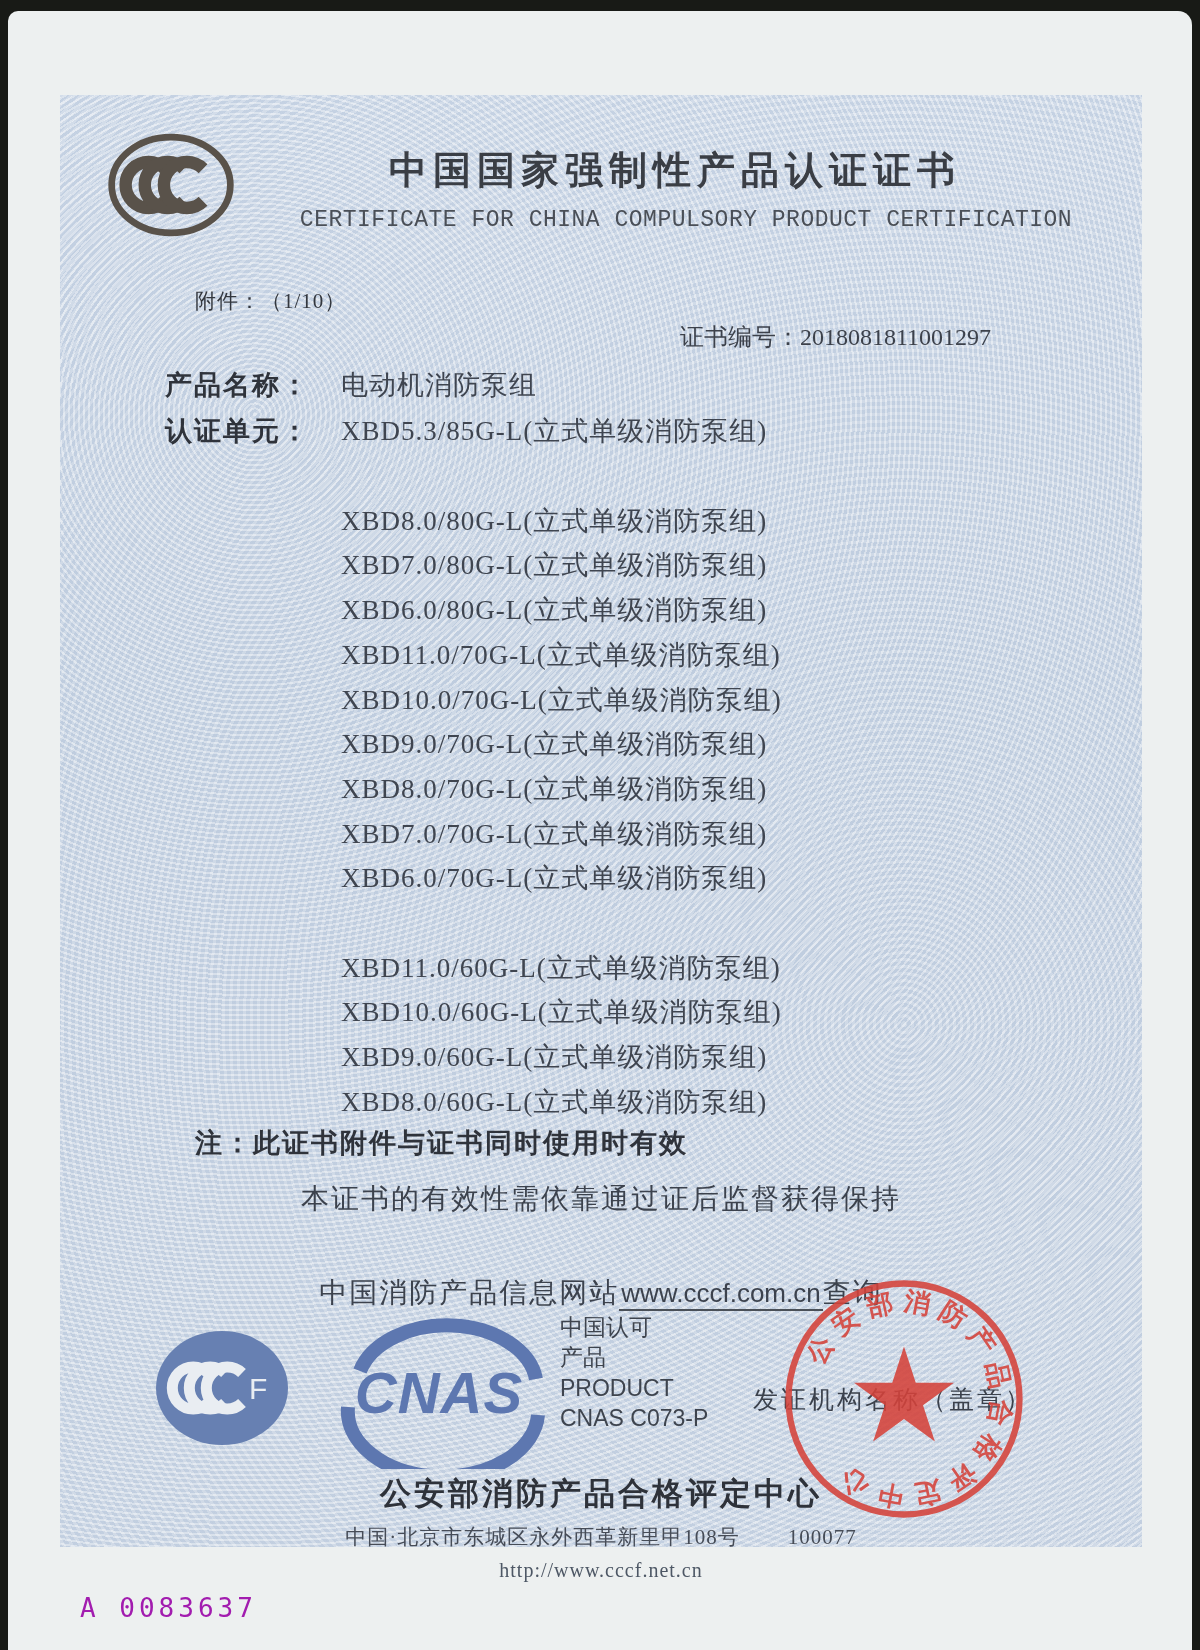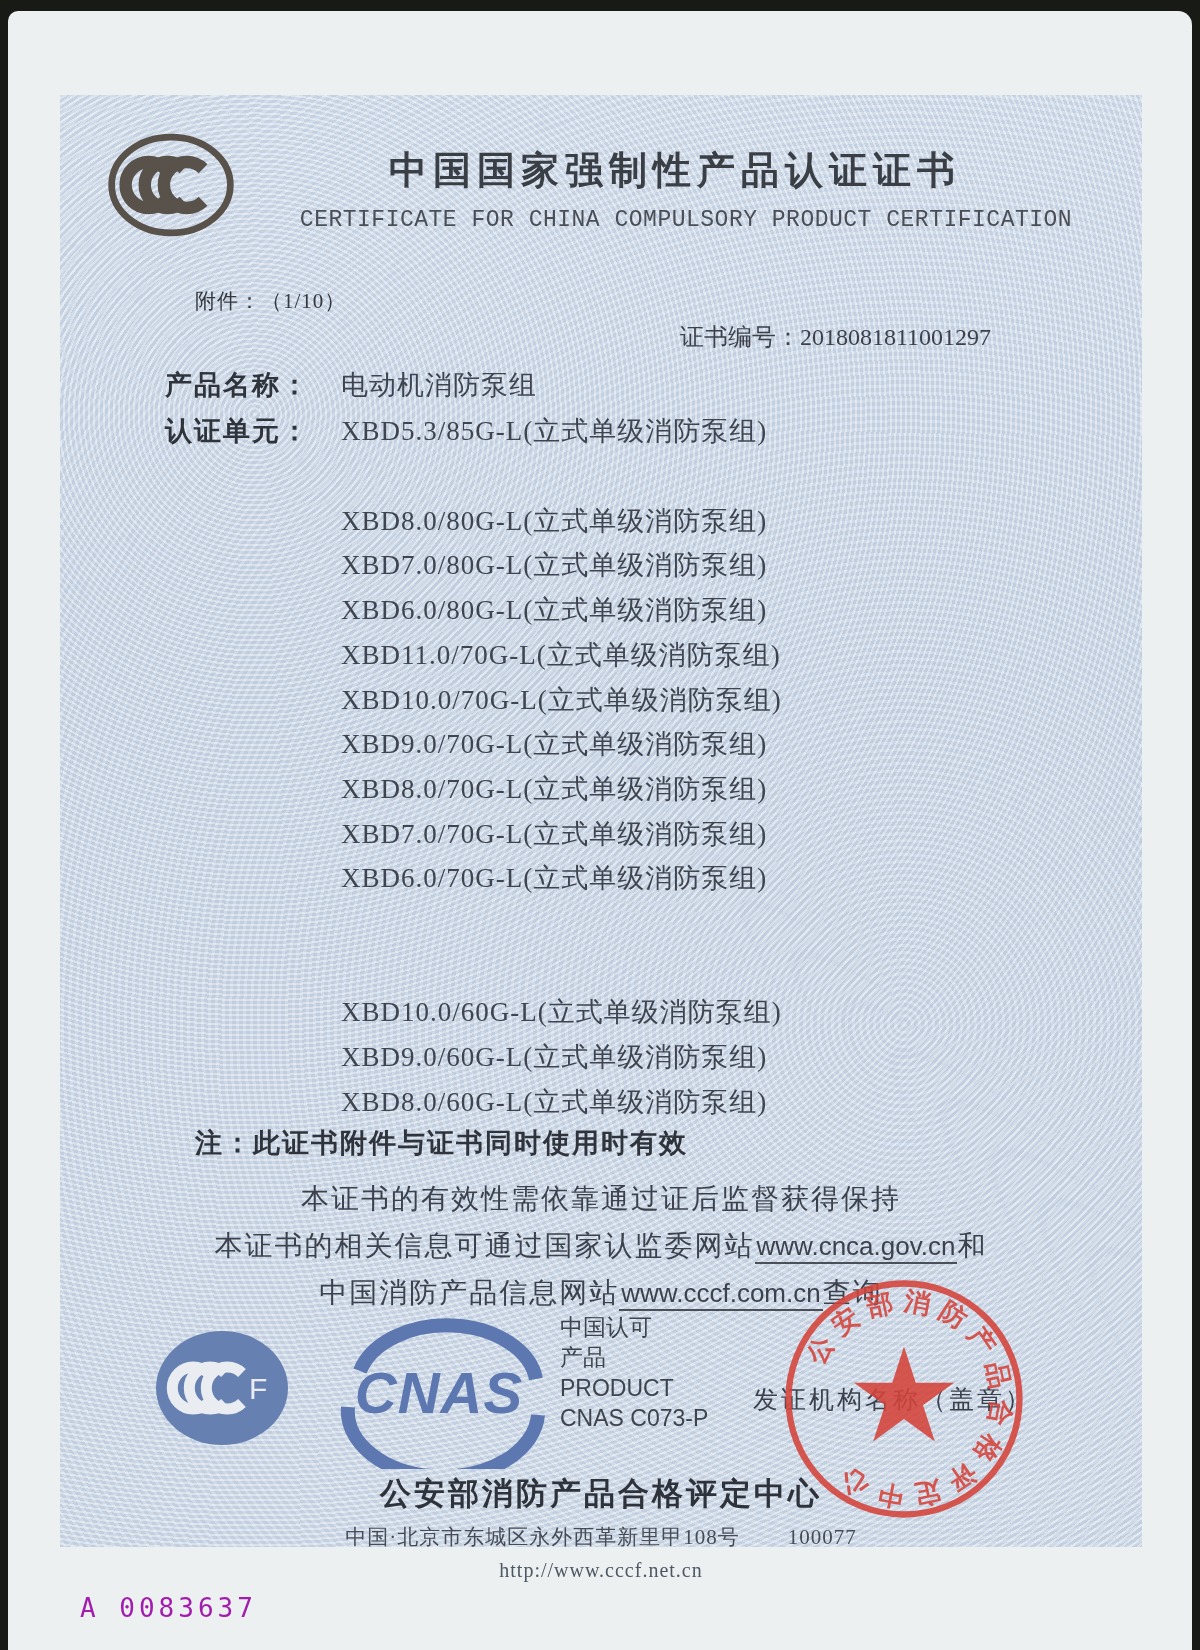--- a/index.html
+++ b/index.html
@@ -128,34 +128,36 @@
       </div>
     <div class="row" style="top:676px">
         <span class="val">XBD8.0/70G-L(立式单级消防泵组)</span>
       </div>
     <div class="row" style="top:721px">
         <span class="val">XBD7.0/70G-L(立式单级消防泵组)</span>
       </div>
     <div class="row" style="top:765px">
         <span class="val">XBD6.0/70G-L(立式单级消防泵组)</span>
       </div>
+    <div class="row" style="top:855px">
+        <span class="val">XBD11.0/60G-L(立式单级消防泵组)</span>
+      </div>
     <div class="row" style="top:899px">
         <span class="val">XBD10.0/60G-L(立式单级消防泵组)</span>
       </div>
     <div class="row" style="top:944px">
         <span class="val">XBD9.0/60G-L(立式单级消防泵组)</span>
       </div>
     <div class="row" style="top:989px">
         <span class="val">XBD8.0/60G-L(立式单级消防泵组)</span>
       </div>
 
     <div class="note">注：此证书附件与证书同时使用时有效</div>
 
     <div class="stmt" style="top:1085px">本证书的有效性需依靠通过证后监督获得保持</div>
-    <div class="stmt" style="top:1132px"><span>本证书的相关信息可通过国家认监委网站</span><span class="url">www.cnca.gov.cn</span><span>和</span></div>
     <div class="stmt" style="top:1179px"><span>中国消防产品信息网站</span><span class="url">www.cccf.com.cn</span><span>查询</span></div>
 
     <svg class="cccf-logo" viewBox="0 0 140 122">
       <ellipse cx="70" cy="61" rx="66" ry="57" fill="#6780b2"></ellipse>
       <path d="M 56 46 A 21 21 0 1 0 56 76" fill="none" stroke="#e9edf2" stroke-width="11"></path>
       <path d="M 73 46 A 21 21 0 1 0 73 76" fill="none" stroke="#e9edf2" stroke-width="11"></path>
       <path d="M 90 46 A 21 21 0 1 0 90 76" fill="none" stroke="#e9edf2" stroke-width="11"></path>
       <text x="97" y="72" font-family="Liberation Sans, sans-serif" font-size="30" fill="#e9edf2">F</text>
     </svg>
 

